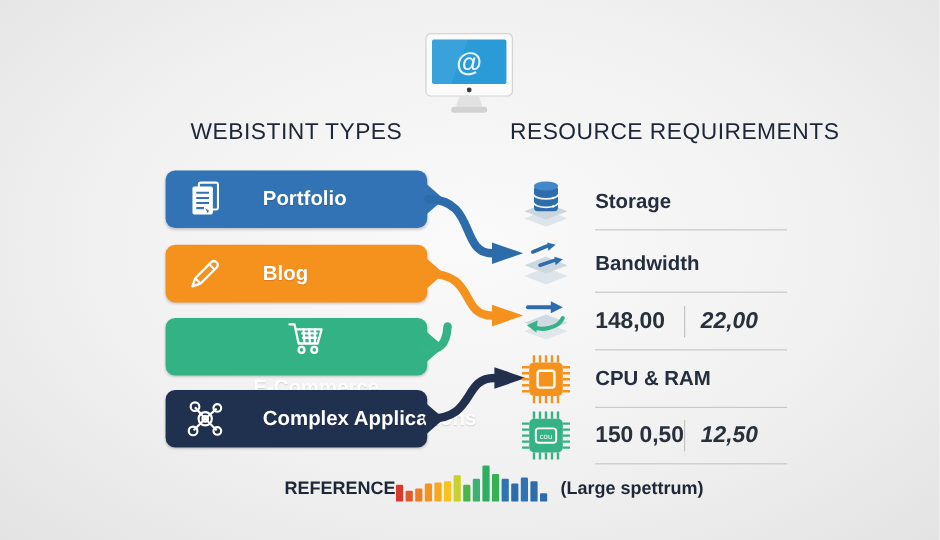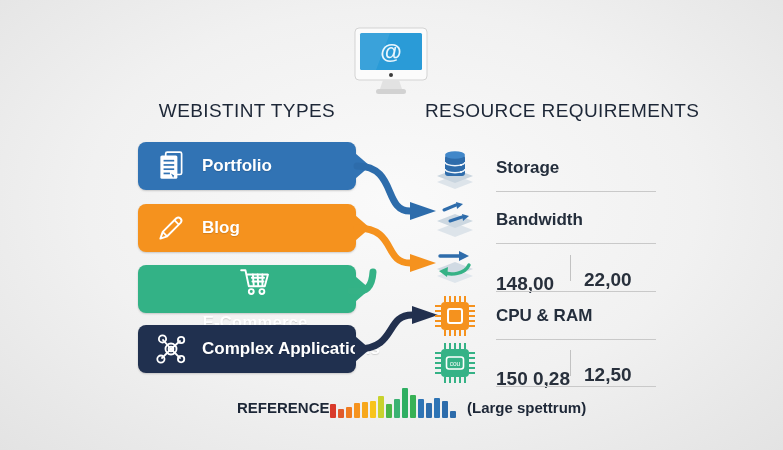--- a/index.html
+++ b/index.html
@@ -21,35 +21,35 @@
   .banner{
     position:absolute;left:138px;width:202px;height:48px;border-radius:8px;
     display:flex;align-items:center;gap:14px;padding-left:16px;box-sizing:content-box;
     box-shadow:0 1px 2px rgba(0,0,0,.18);
   }
   .banner::after{
     content:"";position:absolute;right:-14px;top:50%;transform:translateY(-50%);
     width:0;height:0;border-top:13px solid transparent;border-bottom:13px solid transparent;
     border-left:15px solid var(--c,#888);
   }
-  .banner .blabel{color:#fff;font-weight:bold;font-size:17px;white-space:nowrap;text-shadow:0 1px 1px rgba(0,0,0,.15);}
+  .banner .blabel{color:#fff;font-weight:bold;font-size:17px;white-space:nowrap;text-shadow:0 1px 1px rgba(0,0,0,.15);margin-left:17px;}
   .banner svg{flex:0 0 auto;}
   
   .arrows{position:absolute;left:0;top:0;width:783px;height:450px;pointer-events:none;}
   
   .rrows{position:absolute;left:432px;top:143px;width:232px;height:250px;}
   .rrow{position:absolute;left:0;width:232px;height:46px;}
   .rrow .icon-box{position:absolute;left:0;top:0;width:46px;height:46px;}
   .rrow .rlabel{
     position:absolute;left:64px;top:0;height:46px;line-height:46px;
     font-size:17px;font-weight:bold;color:#242e3c;white-space:nowrap;
   }
   .rrow .divider{position:absolute;left:64px;width:160px;bottom:-1px;border-bottom:1px solid #c9c9c9;}
-  .rrow .val1{position:absolute;left:64px;top:16px;height:46px;line-height:46px;font-size:19px;font-weight:bold;color:#28303c;white-space:nowrap;}
-  .rrow .val2{position:absolute;left:152px;top:12px;height:46px;line-height:46px;font-size:19px;font-weight:bold;color:#28303c;white-space:nowrap;}
+  .rrow .val1{position:absolute;left:64px;top:0;height:46px;line-height:46px;font-size:19px;font-weight:bold;color:#28303c;white-space:nowrap;}
+  .rrow .val2{position:absolute;left:152px;top:0;height:46px;line-height:46px;font-size:19px;font-weight:bold;color:#28303c;white-space:nowrap;font-style:italic;}
   .rrow .vsep{position:absolute;left:138px;top:10px;height:26px;border-left:1px solid #c2c2c2;}
   
   .ref-label{position:absolute;left:237px;top:399px;font-size:15px;font-weight:bold;color:#1d2737;}
   .ref-bars{position:absolute;left:330px;top:388px;width:136px;height:30px;display:flex;align-items:flex-end;gap:2px;}
   .ref-bar{width:6px;border-radius:1px;}
   .ref-note{position:absolute;left:467px;top:399px;font-size:15px;font-weight:bold;color:#1d2737;white-space:nowrap;}
   .ref-scale{position:absolute;left:322px;top:418px;width:152px;text-align:center;font-size:13.5px;font-weight:bold;color:#2a3442;white-space:nowrap;}
 </style>
 </head>
 <body>
@@ -240,21 +240,21 @@
           <line x1="37" y1="13" x2="43" y2="13"></line>
             <line x1="37" y1="18" x2="43" y2="18"></line>
             <line x1="37" y1="23" x2="43" y2="23"></line>
             <line x1="37" y1="28" x2="43" y2="28"></line>
             <line x1="37" y1="33" x2="43" y2="33"></line>
         </g>
         <rect x="9" y="9" width="28" height="28" rx="4" fill="#35b286"></rect>
         <rect x="14.5" y="17" width="17" height="12" rx="2.5" fill="none" stroke="#fff" stroke-width="1.6"></rect>
         <text x="23" y="26" text-anchor="middle" font-size="6.5" fill="#fff" font-family="Liberation Sans, sans-serif">cou</text>
       </svg>
-      <span class="val1">150 0,28</span>
+      <span class="val1">150 0,50</span>
       <span class="vsep"></span>
       <span class="val2">12,50</span>
       <span class="divider"></span>
     </div>
 
   </div>
 
   <div class="ref-label">REFERENCE:</div>
   <div class="ref-bars">
       <div class="ref-bar" style="height: 14px; background: rgb(217, 58, 43);"></div>

